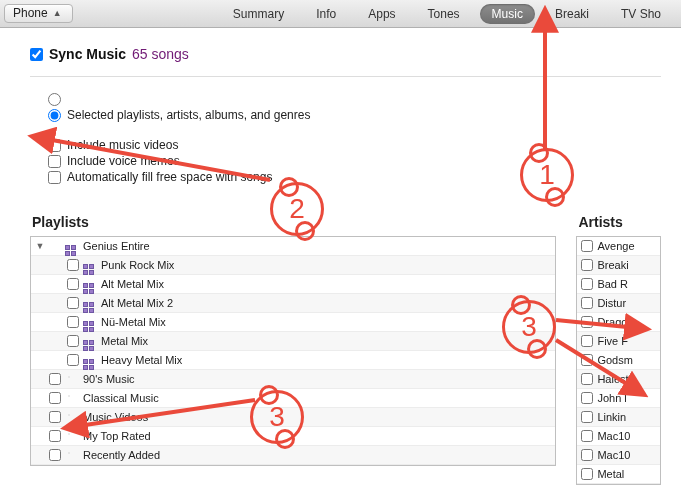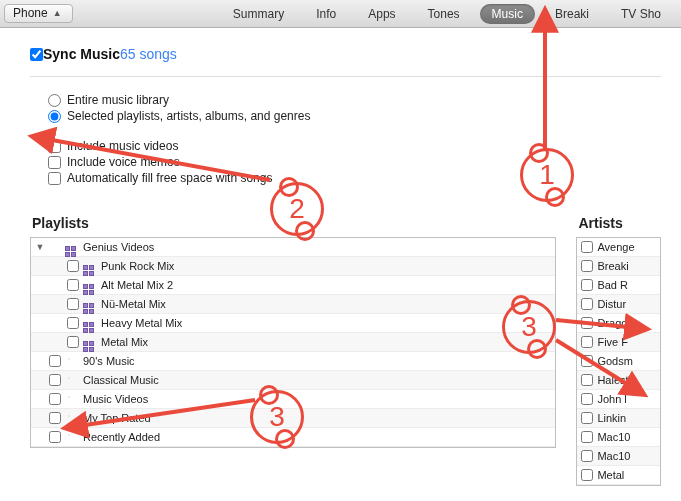--- a/index.html
+++ b/index.html
@@ -56,33 +56,34 @@
     box-shadow: inset 0 1px 2px rgba(0,0,0,0.3);
   }
 
   
   .content {
     padding: 18px 20px 0 30px;
   }
   .sync-header {
     display: flex;
     align-items: center;
+    gap: 6px;
     margin-bottom: 14px;
   }
   .sync-header input[type=checkbox] {
     width: 13px; height: 13px;
   }
   .sync-title {
     font-weight: bold;
     font-size: 14px;
     color: #111;
   }
   .song-count {
     font-size: 14px;
-    color: #3b82f6;
+    color: #701a75;
     font-weight: normal;
   }
 
   .sync-box {
     border-top: 1px solid #ddd;
     padding: 14px 0 0 18px;
   }
   .radio-row, .check-row {
     display: flex;
     align-items: center;
@@ -194,21 +195,20 @@
 <div class="content">
   <div class="sync-header">
     <input type="checkbox" checked="" style="">
     <span class="sync-title">Sync Music</span>
     <span class="song-count">65 songs</span>
   </div>
 
   <div class="sync-box">
     <label class="radio-row">
       <input type="radio" name="synctype" style="">
-      <span>Entire music library</span>
     </label>
     <label class="radio-row">
       <input type="radio" name="synctype" checked="" style="">
       <span>Selected playlists, artists, albums, and genres</span>
     </label>
 
     <div class="check-group">
       <label class="check-row">
         <input type="checkbox" style="">
         <span>Include music videos</span>
@@ -230,21 +230,21 @@
       <div class="listbox" id="playlist-list">
           <div class="row indent0">
             <span class="disclosure">▼</span>
             <span style="width: 12px;"></span>
             <span class="icon"><span class="genius-grid">
                 <span></span>
                 <span></span>
                 <span></span>
                 <span></span>
               </span></span>
-            <span>Genius Videos</span>
+            <span>Genius Entire</span>
           </div>
           <div class="row indent1">
             <span class="disclosure"></span>
             <input type="checkbox" style="">
             <span class="icon"><span class="genius-grid">
                 <span></span>
                 <span></span>
                 <span></span>
                 <span></span>
               </span></span>
@@ -252,20 +252,31 @@
           </div>
           <div class="row indent1">
             <span class="disclosure"></span>
             <input type="checkbox" style="">
             <span class="icon"><span class="genius-grid">
                 <span></span>
                 <span></span>
                 <span></span>
                 <span></span>
               </span></span>
+            <span>Alt Metal Mix</span>
+          </div>
+          <div class="row indent1">
+            <span class="disclosure"></span>
+            <input type="checkbox" style="">
+            <span class="icon"><span class="genius-grid">
+                <span></span>
+                <span></span>
+                <span></span>
+                <span></span>
+              </span></span>
             <span>Alt Metal Mix 2</span>
           </div>
           <div class="row indent1">
             <span class="disclosure"></span>
             <input type="checkbox" style="">
             <span class="icon"><span class="genius-grid">
                 <span></span>
                 <span></span>
                 <span></span>
                 <span></span>
@@ -274,32 +285,32 @@
           </div>
           <div class="row indent1">
             <span class="disclosure"></span>
             <input type="checkbox" style="">
             <span class="icon"><span class="genius-grid">
                 <span></span>
                 <span></span>
                 <span></span>
                 <span></span>
               </span></span>
+            <span>Metal Mix</span>
+          </div>
+          <div class="row indent1">
+            <span class="disclosure"></span>
+            <input type="checkbox" style="">
+            <span class="icon"><span class="genius-grid">
+                <span></span>
+                <span></span>
+                <span></span>
+                <span></span>
+              </span></span>
             <span>Heavy Metal Mix</span>
-          </div>
-          <div class="row indent1">
-            <span class="disclosure"></span>
-            <input type="checkbox" style="">
-            <span class="icon"><span class="genius-grid">
-                <span></span>
-                <span></span>
-                <span></span>
-                <span></span>
-              </span></span>
-            <span>Metal Mix</span>
           </div>
           <div class="row indent0">
             <span class="disclosure"></span>
             <input type="checkbox" style="">
             <span class="icon"><span class="gear-icon"></span></span>
             <span>90's Music</span>
           </div>
           <div class="row indent0">
             <span class="disclosure"></span>
             <input type="checkbox" style="">

